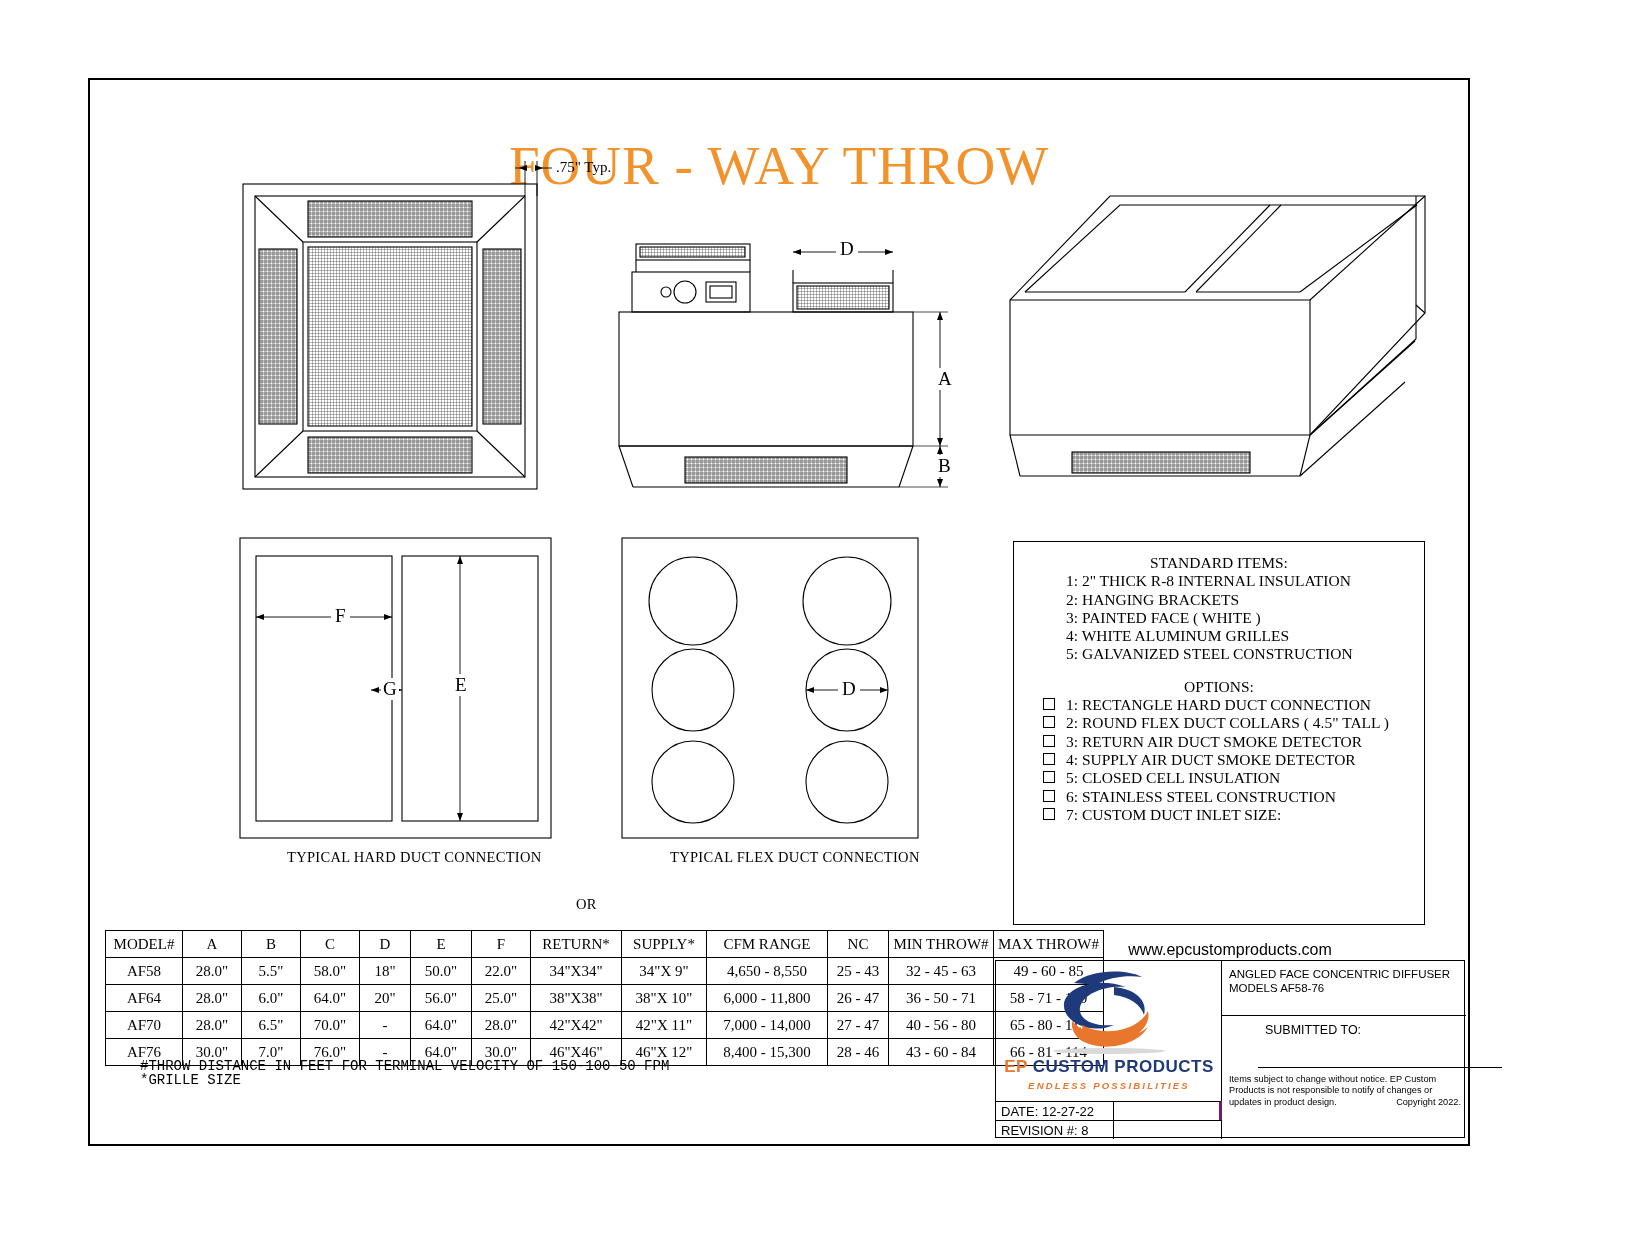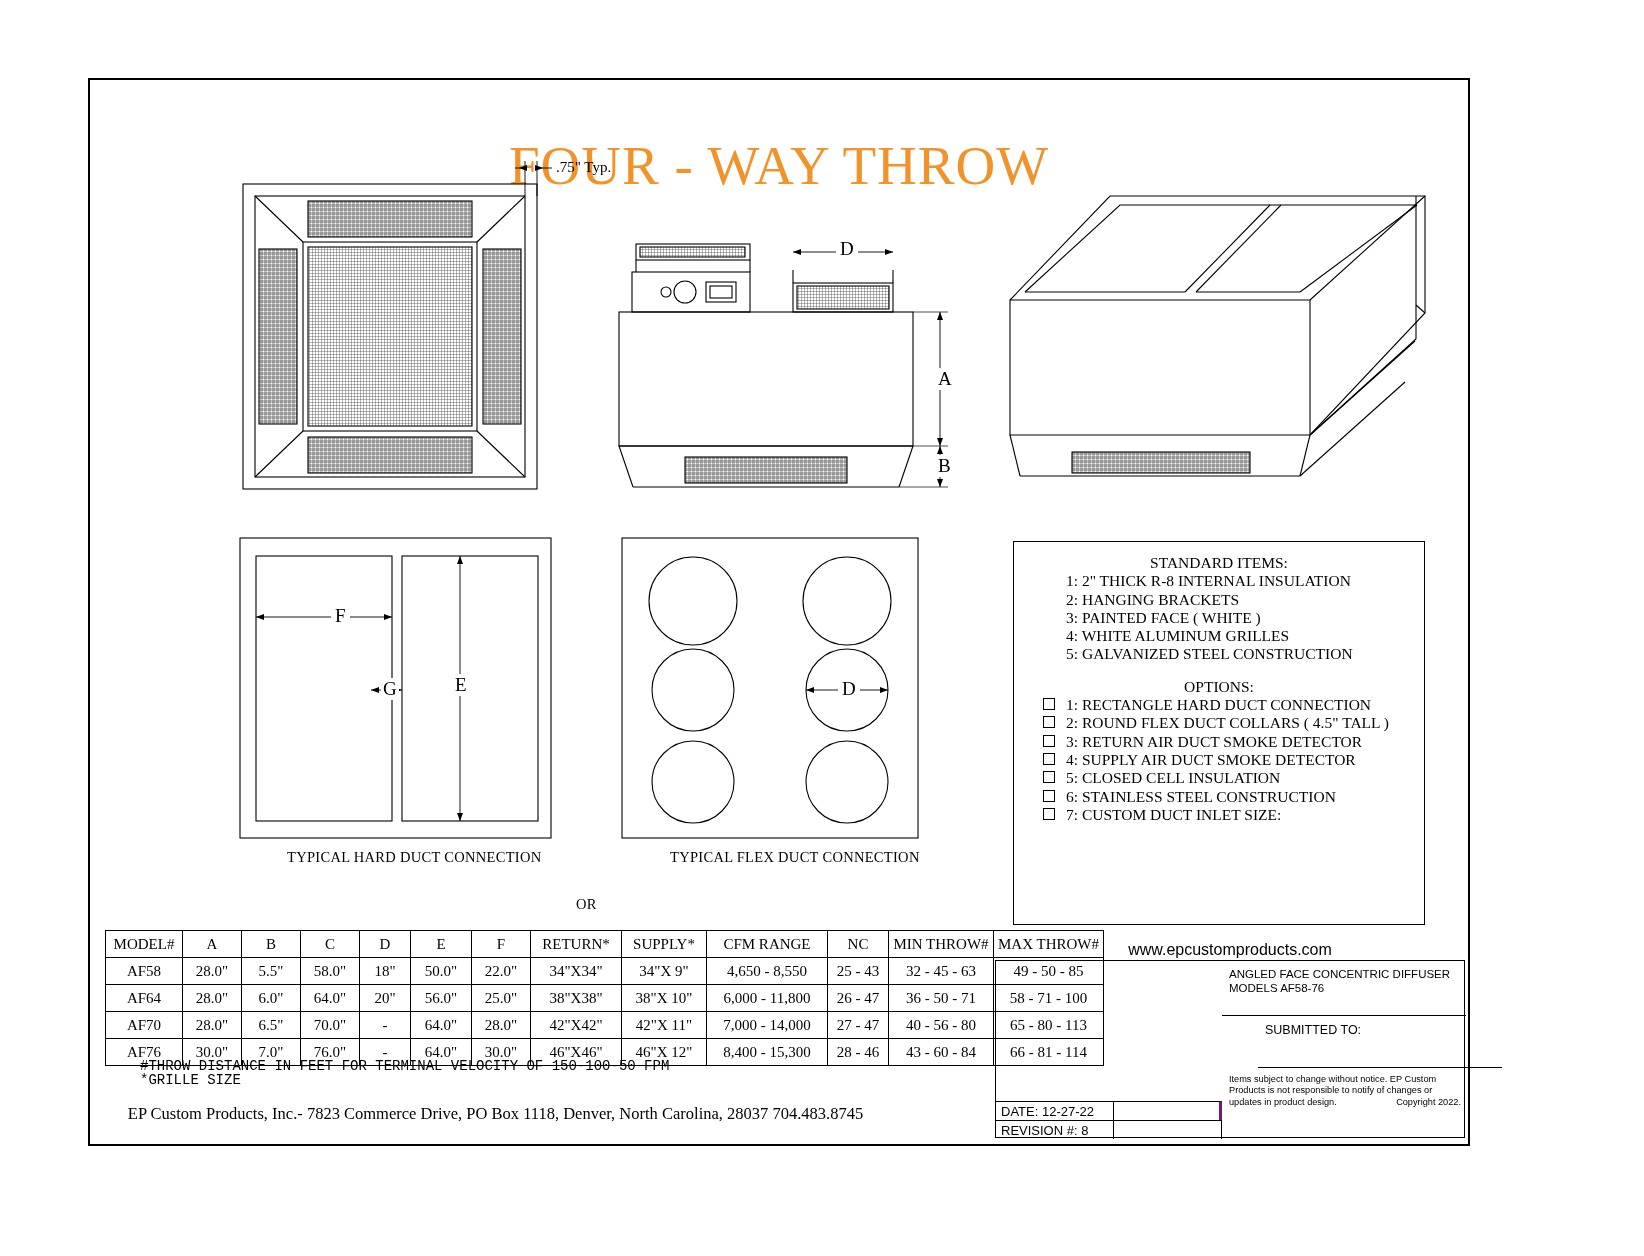--- a/index.html
+++ b/index.html
@@ -251,21 +251,21 @@
         <td>5.5"</td>
         <td>58.0"</td>
         <td>18"</td>
         <td>50.0"</td>
         <td>22.0"</td>
         <td>34"X34"</td>
         <td>34"X 9"</td>
         <td>4,650 - 8,550</td>
         <td>25 - 43</td>
         <td>32 - 45 - 63</td>
-        <td>49 - 50 - 85</td>
+        <td>49 - 60 - 85</td>
       </tr>
       <tr>
         <td>AF64</td>
         <td>28.0"</td>
         <td>6.0"</td>
         <td>64.0"</td>
         <td>20"</td>
         <td>56.0"</td>
         <td>25.0"</td>
         <td>38"X38"</td>
@@ -306,26 +306,37 @@
         <td>66 - 81 - 114</td>
       </tr>
     </tbody>
   </table>
 
   <div id="footnotes">
     <div>#THROW DISTANCE IN FEET FOR TERMINAL VELOCITY OF 150-100-50 FPM</div>
     <div>*GRILLE SIZE</div>
   </div>
 
-  <div id="address">EP Custom Products, Inc.- 7823 Commerce Drive, PO Box 1118, Denver, North Carolina, 28037    704.483.8745</div>
 
   <div id="weburl">www.epcustomproducts.com</div>
 
   <div id="tblock">
 
+    <div id="tb-logo">
+      <svg width="226" height="95" viewBox="0 0 226 95">
+        <path d="M78 22 C96 8, 130 8, 146 16 C132 14, 112 16, 100 24 Z" fill="#1F3A7A"></path>
+        <path d="M68 42 C72 24, 104 16, 130 26 C110 24, 88 32, 84 46 C82 58, 96 66, 118 64 C96 74, 66 62, 68 42 Z" fill="#1F3A7A"></path>
+        <path d="M118 26 C140 28, 152 40, 148 54 C145 44, 134 36, 118 34 Z" fill="#1F3A7A"></path>
+        <path d="M86 64 C108 76, 142 70, 152 50 C156 66, 136 84, 108 82 C94 81, 86 74, 86 64 Z" fill="#E8762C"></path>
+        <path d="M76 60 C92 78, 130 84, 152 66 C142 84, 108 92, 86 80 C78 75, 75 67, 76 60 Z" fill="#E8762C"></path>
+        <ellipse cx="113" cy="90" rx="56" ry="3" fill="#d9d9d9"></ellipse>
+      </svg>
+      <div class="logo-text"><span class="ep">EP </span><span>CUSTOM PRODUCTS</span></div>
+      <div class="logo-tag">ENDLESS  POSSIBILITIES</div>
+    </div>
 
     <div id="tb-desc">
       <div>ANGLED FACE CONCENTRIC DIFFUSER</div>
       <div>MODELS  AF58-76</div>
     </div>
 
     <div id="tb-sub">
       <span>SUBMITTED TO:</span>
     </div>
 

